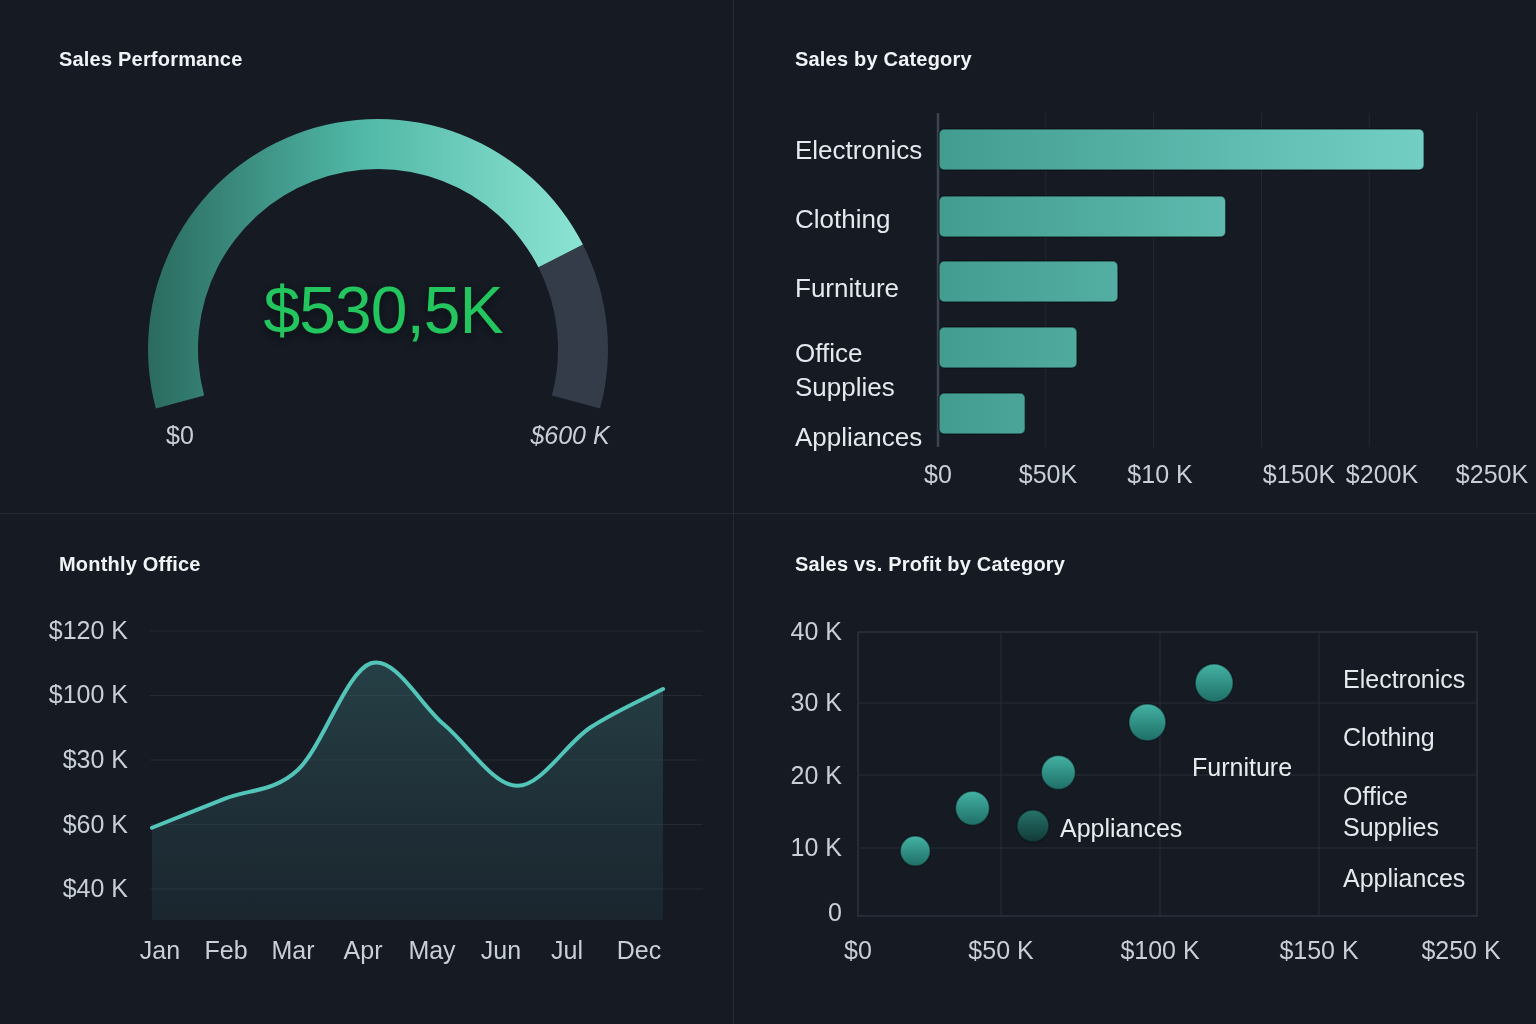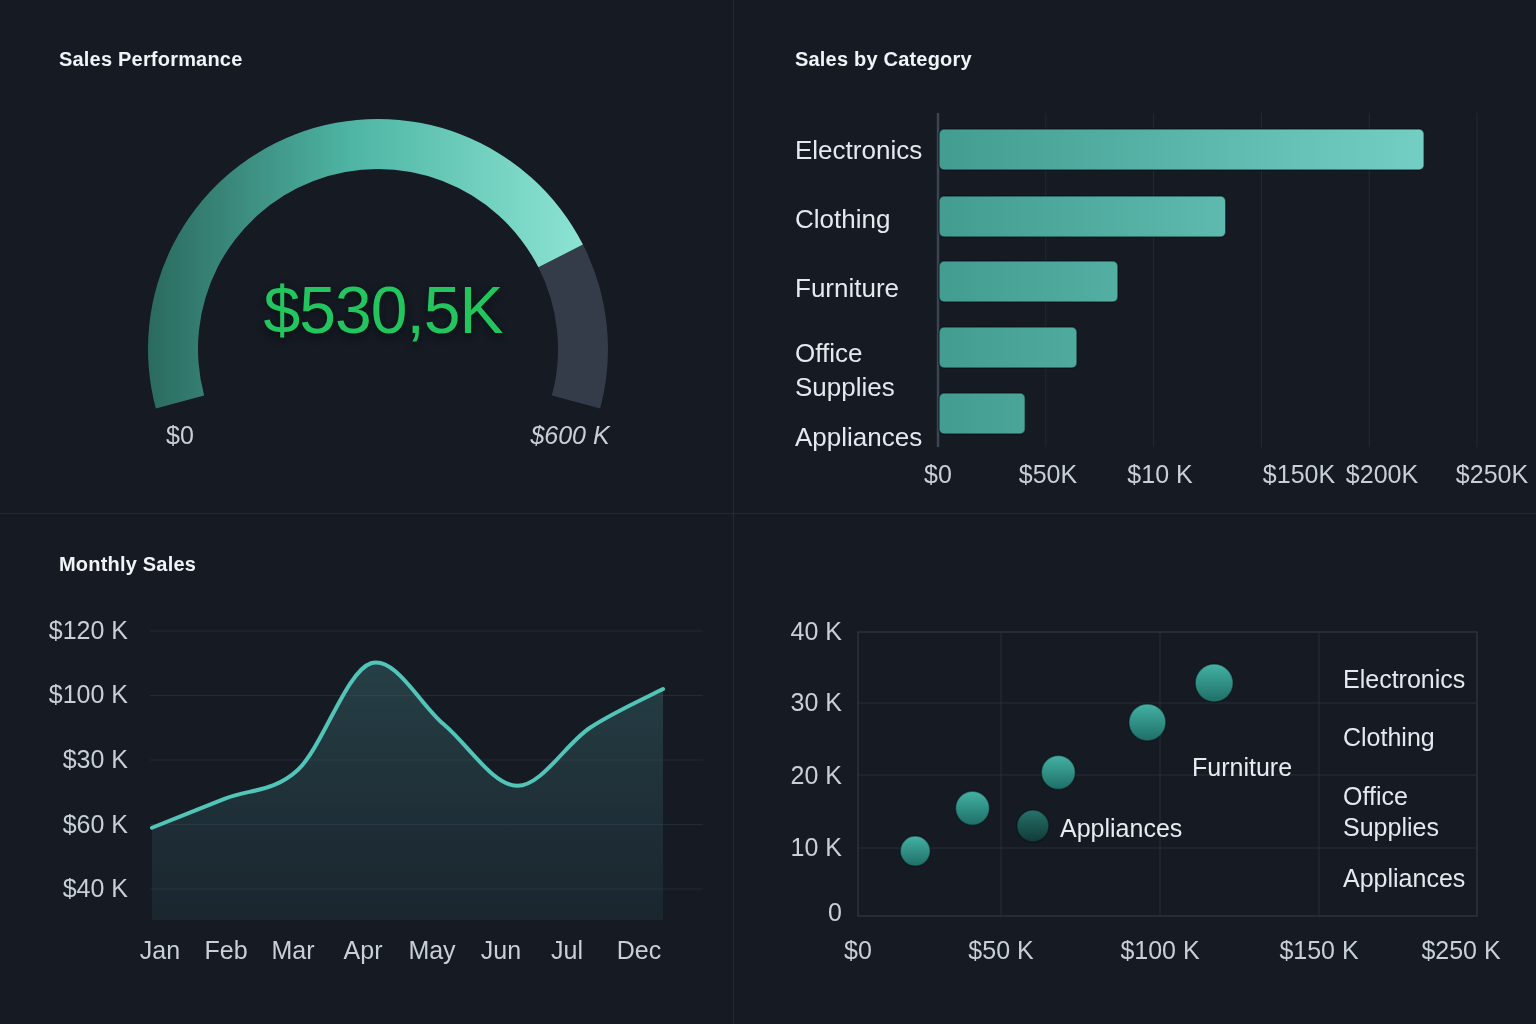--- a/index.html
+++ b/index.html
@@ -117,37 +117,38 @@
   <div class="cat" style="left:795px;top:336px;width:130px;">Office Supplies</div>
   <div class="cat" style="left:795px;top:420px;">Appliances</div>
 
   <div class="lbl center" style="left:938px;top:460px;">$0</div>
   <div class="lbl center" style="left:1048px;top:460px;">$50K</div>
   <div class="lbl center" style="left:1160px;top:460px;">$10 K</div>
   <div class="lbl center" style="left:1271px;top:460px;margin-left:28px;">$150K</div>
   <div class="lbl center" style="left:1382px;top:460px;">$200K</div>
   <div class="lbl center" style="left:1492px;top:460px;">$250K</div>
 
-  <div class="card-title" style="left:59px;top:553px;">Monthly Sales</div>
+  <div class="card-title" style="left:59px;top:553px;">Monthly Office</div>
 
   <div class="lbl right" style="left:18px;top:616px;width:110px;">$120 K</div>
   <div class="lbl right" style="left:18px;top:680px;width:110px;">$100 K</div>
   <div class="lbl right" style="left:18px;top:745px;width:110px;">$30 K</div>
   <div class="lbl right" style="left:18px;top:810px;width:110px;">$60 K</div>
   <div class="lbl right" style="left:18px;top:874px;width:110px;">$40 K</div>
 
   <div class="lbl center" style="left:160px;top:936px;text-align:center;">Jan</div>
   <div class="lbl center" style="left:226px;top:936px;">Feb</div>
   <div class="lbl center" style="left:293px;top:936px;">Mar</div>
   <div class="lbl center" style="left:363px;top:936px;">Apr</div>
   <div class="lbl center" style="left:432px;top:936px;">May</div>
   <div class="lbl center" style="left:501px;top:936px;">Jun</div>
   <div class="lbl center" style="left:567px;top:936px;">Jul</div>
   <div class="lbl center" style="left:639px;top:936px;">Dec</div>
 
+  <div class="card-title" style="left:795px;top:553px;">Sales vs. Profit by Category</div>
 
   <div class="lbl right" style="left:742px;top:617px;width:100px;">40 K</div>
   <div class="lbl right" style="left:742px;top:688px;width:100px;">30 K</div>
   <div class="lbl right" style="left:742px;top:761px;width:100px;">20 K</div>
   <div class="lbl right" style="left:742px;top:833px;width:100px;">10 K</div>
   <div class="lbl right" style="left:742px;top:898px;width:100px;">0</div>
 
   <div class="lbl center" style="left:858px;top:936px;">$0</div>
   <div class="lbl center" style="left:1001px;top:936px;">$50 K</div>
   <div class="lbl center" style="left:1160px;top:936px;">$100 K</div>

